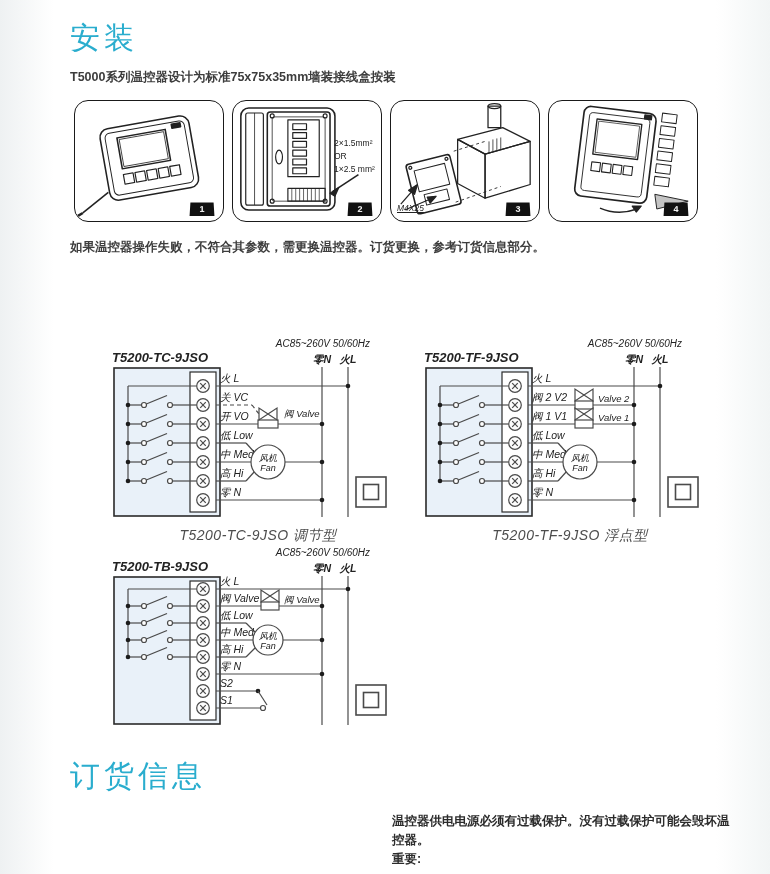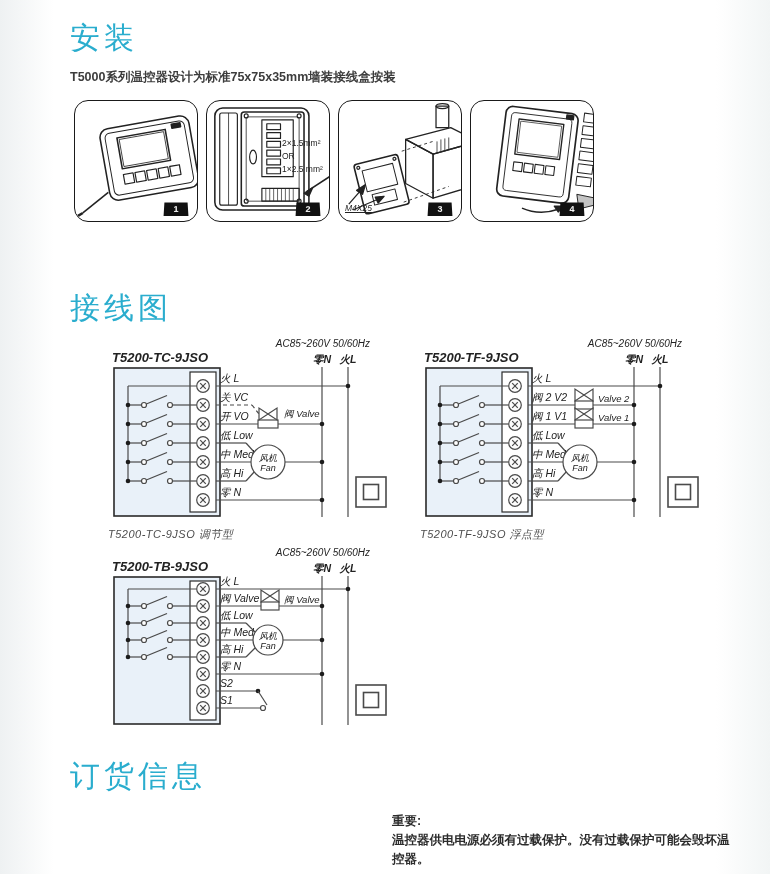--- a/index.html
+++ b/index.html
@@ -18,21 +18,21 @@
     font-size:30px;font-weight:400;color:#2aadce;
     letter-spacing:4px;margin:0;
   }
   .para{
     position:absolute;left:70px;
     font-size:12.5px;color:#3d3d3d;margin:0;line-height:1.55;font-weight:bold;
   }
   
   .figures{position:absolute;left:74px;top:100px;display:flex;gap:8px;}
   .figure{
-    position:relative;width:124px;height:122px;
+    position:relative;width:150px;height:122px;
     border:1.6px solid #1a1a1a;border-radius:14px;
     background:#fff;box-sizing:border-box;overflow:hidden;
   }
   .figure svg{position:absolute;left:0;top:0;}
   .fig-badge{
     position:absolute;right:9px;bottom:5px;
     width:24px;height:14px;background:#111;color:#fff;
     font-size:9px;font-weight:bold;display:flex;align-items:center;justify-content:center;
     transform:perspective(60px) rotateX(18deg);
   }
@@ -41,22 +41,22 @@
     font-size:8.5px;color:#222;line-height:1.5;
   }
   .screw-note{
     position:absolute;left:6px;bottom:8px;
     font-size:8.5px;font-style:italic;color:#222;text-decoration:underline;
   }
   
   .diagram{position:absolute;width:300px;font-style:italic;}
   .diagram .holder svg{display:block;}
   .caption{
-    margin-top:3px;text-align:left;
-    font-size:11px;color:#4d4d4d;letter-spacing:.5px;
+    margin-top:3px;text-align:center;
+    font-size:14px;color:#4d4d4d;letter-spacing:.5px;
   }
   .d0{left:108px;top:336px;}
   .d1{left:420px;top:336px;}
   .d2{left:108px;top:545px;}
   
   .order-body{position:absolute;left:70px;top:812px;width:322px;font-size:12.5px;color:#3d3d3d;line-height:1.55;margin:0;}
   .order-imp{position:absolute;left:392px;top:812px;width:340px;font-size:12.5px;color:#2b2b2b;line-height:1.5;font-weight:bold;}
   .order-imp p{margin:0;}
 </style>
 </head>
@@ -187,22 +187,22 @@
           </g>
           <polygon points="108,94 142,101 110,109" fill="#c4c4c4" stroke-width="1"></polygon>
           <path d="M52 108 Q 70 116 90 109"></path>
           <polygon points="94,106 85,106 89,112" fill="#222"></polygon>
         </g>
       </svg>
       <span class="fig-badge">4</span>
     </div>
   </div>
 
-
-  <h1 class="sec-title" style="top:288px">接线图</h1>
+  <p class="para" style="top:238px">如果温控器操作失败，不符合其参数，需更换温控器。订货更换，参考订货信息部分。</p>
+
 
   <div class="diagram d0">
     <div class="holder">
         <svg viewBox="0 0 300 188" width="300" height="188" font-family="Liberation Sans, DejaVu Sans, sans-serif">
           <g stroke="#4a4a4a" stroke-width="1.2" fill="none">
             <text x="262" y="11" font-size="10" text-anchor="end" fill="#222" stroke="none">AC85~260V  50/60Hz</text>
             <text x="4" y="26" font-size="13" font-weight="bold" fill="#222" stroke="none">T5200-TC-9JSO</text>
             <text x="214" y="27" font-size="10.5" text-anchor="middle" font-weight="bold" fill="#222" stroke="none">零N</text>
             <text x="240" y="27" font-size="10.5" text-anchor="middle" font-weight="bold" fill="#222" stroke="none">火L</text>
             <rect x="6" y="32" width="106" height="148" fill="#e9f1f9" stroke="#2a2a2a" stroke-width="1.6"></rect>
@@ -501,17 +501,17 @@
             <text x="160" y="104" font-size="9" text-anchor="middle" fill="#222" stroke="none">Fan</text>
             <line x1="175" y1="95" x2="214" y2="95"></line>
             <circle cx="214" cy="95" r="2.3" fill="#1c1c1c" stroke="none"></circle>
           </g>
         </svg>
       </div>
   </div>
 
   <h1 class="sec-title" style="top:756px">订货信息</h1>
   <div class="order-imp">
+    <p>温控器供电电源必须有过载保护。没有过载保护可能会毁坏温控器。</p>
     <p>重要:</p>
-    <p>温控器供电电源必须有过载保护。没有过载保护可能会毁坏温控器。</p>
   </div>
 
 </div>
 
 </body></html>

